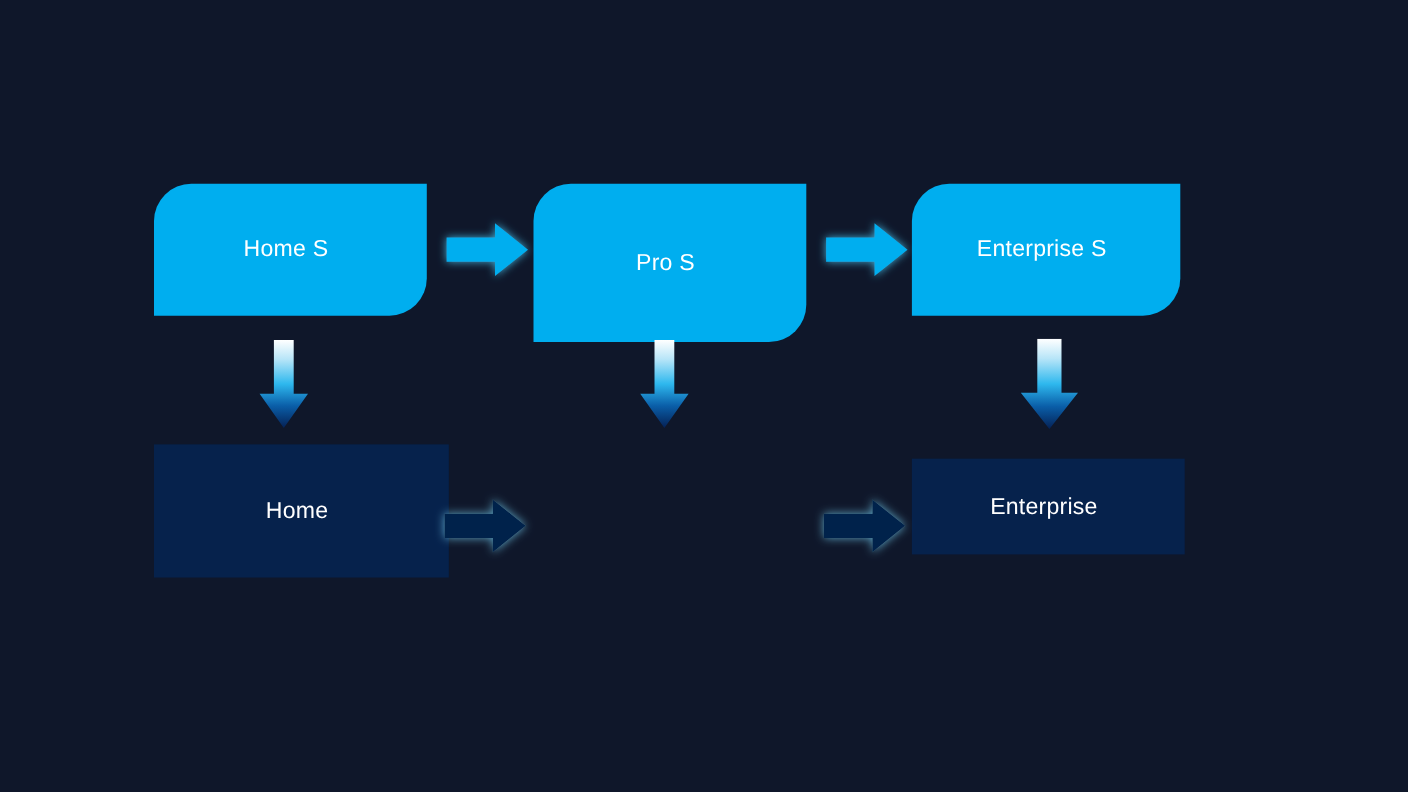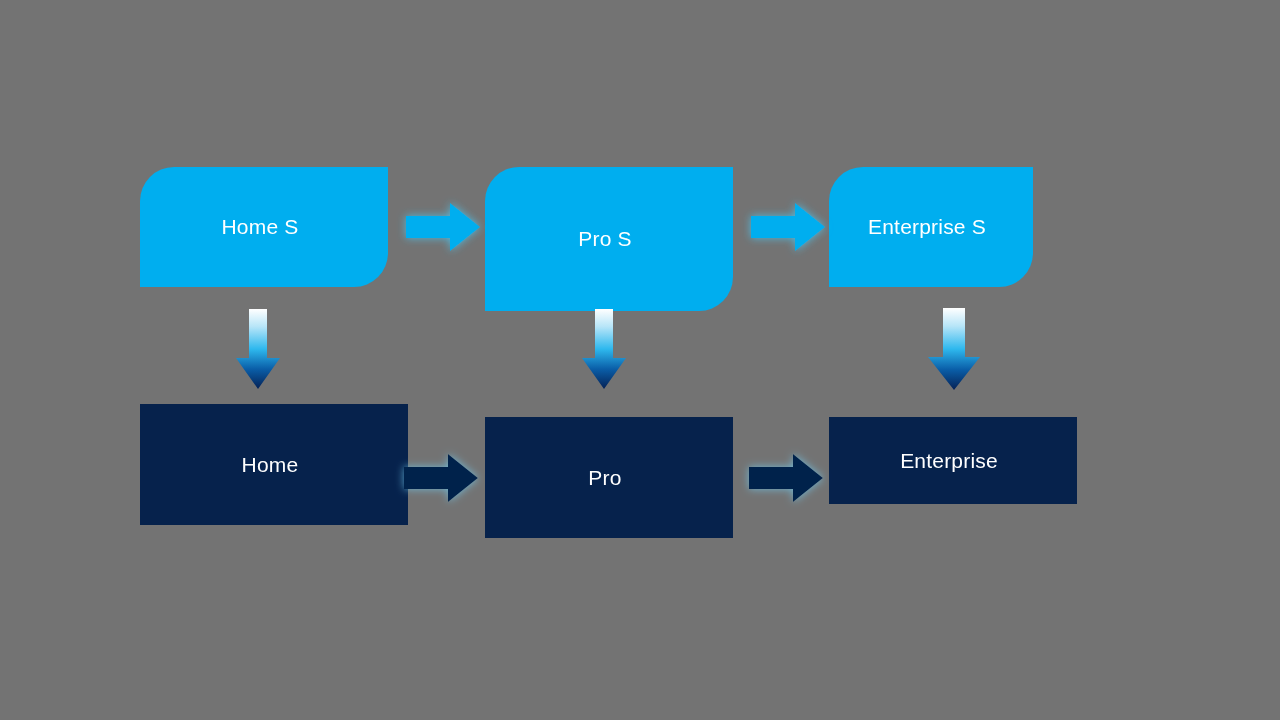--- a/index.html
+++ b/index.html
@@ -11,21 +11,21 @@
   body {
     width: 1280px;
     height: 720px;
     overflow: hidden;
     font-family: "Liberation Sans", sans-serif;
   }
   #stage {
     position: relative;
     width: 1280px;
     height: 720px;
-    background: #737373;
+    background: #0f172a;
   }
 
   
   .node {
     position: absolute;
     box-sizing: border-box;
     display: flex;
     align-items: center;
     justify-content: center;
     color: #ffffff;
@@ -70,21 +70,21 @@
 <div id="stage">
 
   <div class="node stage-row" style="left:140px; top:167px; width:248px; height:120px;">
     <span class="node-label">Home S</span>
   </div>
 
   <div class="node stage-row" style="left:485px; top:167px; width:248px; height:144px;">
     <span class="node-label">Pro S</span>
   </div>
 
-  <div class="node stage-row" style="left:829px; top:167px; width:204px; height:120px;">
+  <div class="node stage-row" style="left:829px; top:167px; width:244px; height:120px;">
     <span class="node-label">Enterprise S</span>
   </div>
 
   <div class="h-arrow" style="left:404px; top:199px;">
     <svg viewBox="0 0 78 56" xmlns="http://www.w3.org/2000/svg">
       <defs>
         <filter id="glowBlue1" x="-60%" y="-60%" width="220%" height="220%">
           <feDropShadow dx="0" dy="0" stdDeviation="4" flood-color="#49C6F2" flood-opacity="0.85"></feDropShadow>
         </filter>
       </defs>
@@ -145,23 +145,20 @@
         </linearGradient>
       </defs>
       <polygon points="17,0 39,0 39,49 54,49 28,82 2,49 17,49" fill="url(#vgrad3)"></polygon>
     </svg>
   </div>
 
   <div class="node plan-row" style="left:140px; top:404px; width:268px; height:121px;">
     <span class="node-label">Home</span>
   </div>
 
-  <div class="node plan-row" style="left:485px; top:417px; width:248px; height:121px;">
-    <span class="node-label">Pro</span>
-  </div>
 
   <div class="node plan-row" style="left:829px; top:417px; width:248px; height:87px;">
     <span class="node-label">Enterprise</span>
   </div>
 
   <div class="h-arrow" style="left:402px; top:450px;">
     <svg viewBox="0 0 78 56" xmlns="http://www.w3.org/2000/svg">
       <defs>
         <filter id="glowNavy1" x="-60%" y="-60%" width="220%" height="220%">
           <feDropShadow dx="0" dy="0" stdDeviation="4.5" flood-color="#6FC9EE" flood-opacity="0.78"></feDropShadow>

